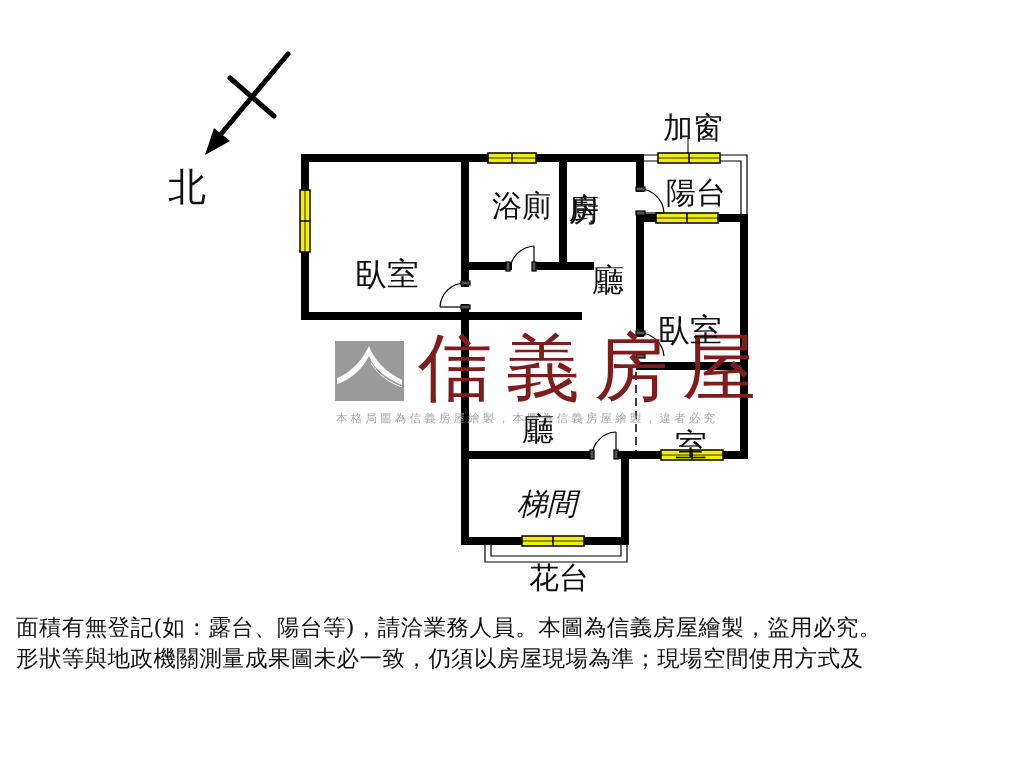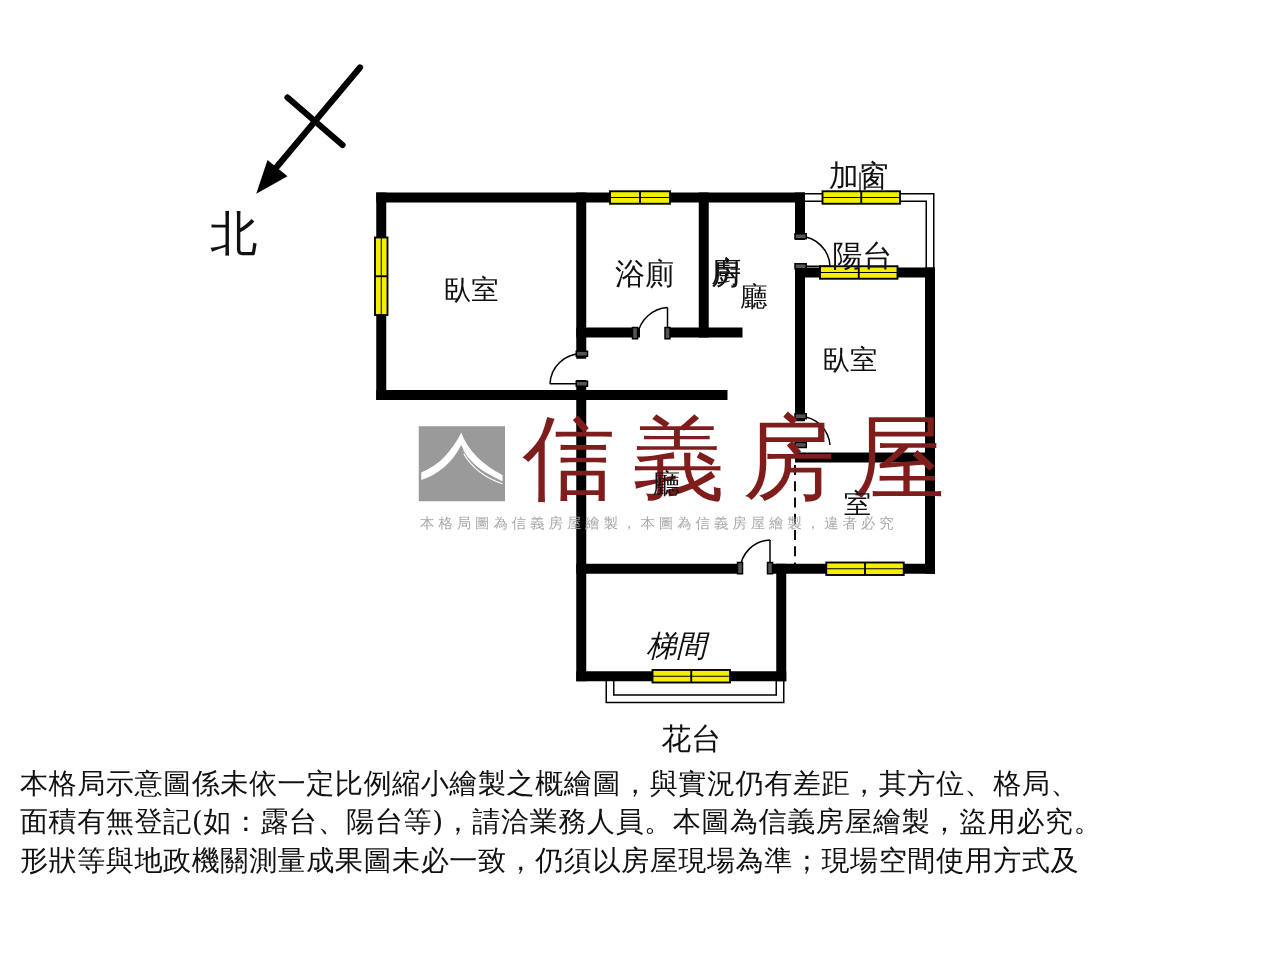--- a/index.html
+++ b/index.html
@@ -1,21 +1,21 @@
 <!DOCTYPE html>
 <html><head>
 <meta charset="utf-8">
 <style>
   html, body { margin:0; padding:0; background:#ffffff; }
   body { width:1024px; height:768px; position:relative; overflow:hidden;
          font-family:"DejaVu Serif", "Liberation Serif", serif; color:#111; }
   #plan { position:absolute; left:0; top:0; width:1024px; height:600px; }
   .label { position:absolute; font-family:"DejaVu Serif","Liberation Serif",serif; color:#111; white-space:nowrap; line-height:1; }
-  .room-lg { font-size:22px; }
-  .room-md { font-size:24px;margin-top:16px; }
+  .room-lg { font-size:32px;margin-top:36px; }
+  .room-md { font-size:30px; }
   .vert { writing-mode: vertical-rl; letter-spacing:2px; }
   .wm-text { position:absolute; font-family:"DejaVu Sans","Liberation Sans",sans-serif; color:#7f1d1d; white-space:nowrap; line-height:1; }
   .wm-big { font-size:74px; letter-spacing:14px; left:418px; top:330px; }
   .wm-small { font-size:11.5px; letter-spacing:3.2px; left:336px; top:413px; color:#a8a8a8; }
   .north { position:absolute; left:168px; top:162px; font-size:38px; font-family:"DejaVu Serif","Liberation Serif",serif; }
   #disclaimer { position:absolute; left:16px; top:612px; width:1000px; font-size:22.5px; line-height:31px;
                 font-family:"DejaVu Serif","Liberation Serif",serif; color:#111; letter-spacing:0.4px; }
   #disclaimer div { white-space:nowrap; }
 </style>
 </head>
@@ -165,16 +165,15 @@
 <div class="label room-lg" style="left:592px; top:228px;">廳</div>
 <div class="label room-md" style="left:666px; top:178px;font-family:Liberation Serif, serif;">陽台</div>
 <div class="label room-md" style="left:663px; top:113px;">加窗</div>
 <div class="label room-lg" style="left:658px; top:278px;">臥室</div>
 <div class="label room-lg" style="left:522px; top:377px;">廳</div>
 <div class="label room-lg" style="left:675px; top:393px;">室</div>
 <div class="label room-md" style="left:517px; top:489px;font-style:italic;">梯間</div>
 <div class="label room-md" style="left:529px; top:563px;">花台</div>
 
 <div id="disclaimer">
-  <div>本格局示意圖係未依一定比例縮小繪製之概繪圖，與實況仍有差距，其方位、格局、</div>
   <div>面積有無登記(如：露台、陽台等)，請洽業務人員。本圖為信義房屋繪製，盜用必究。</div>
   <div>形狀等與地政機關測量成果圖未必一致，仍須以房屋現場為準；現場空間使用方式及</div>
 </div>
 
 </body></html>

